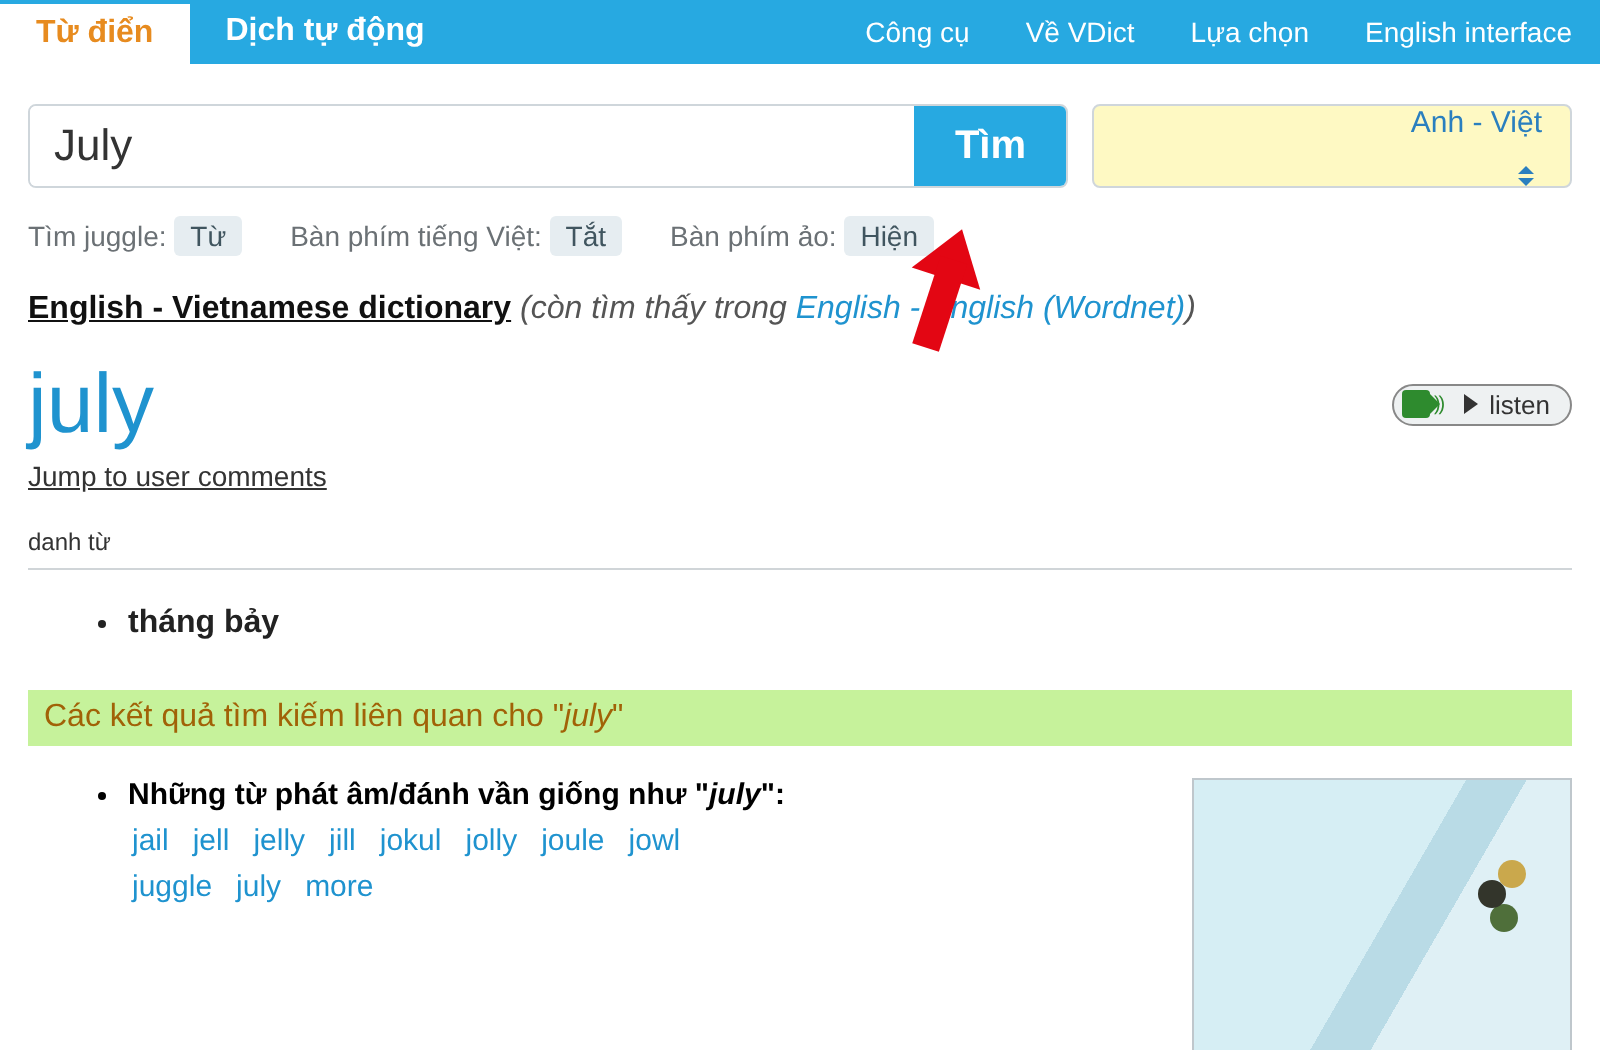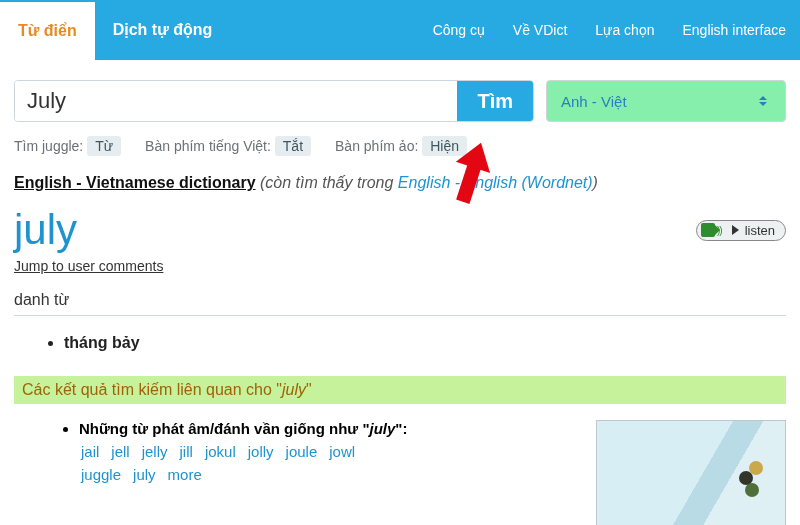--- a/index.html
+++ b/index.html
@@ -1,28 +1,28 @@
 <!DOCTYPE html>
 <html><head>
 <meta charset="utf-8">
 <style>
   * { box-sizing: border-box; margin: 0; padding: 0; }
   html, body { width: 800px; height: 525px; font-family: Arial, Helvetica, sans-serif; background: #fff; overflow: hidden; }
-  .tabbar { display:flex; align-items:stretch; background:#27a9e1; height:60px; color:#fff; font-size:16px;justify-content:center; }
+  .tabbar { display:flex; align-items:stretch; background:#27a9e1; height:32px; color:#fff; font-size:16px;justify-content:center; }
   .tab { padding:10px 18px; font-weight:bold; cursor:pointer; display:flex; align-items:center; }
   .tab.active { background:#fff; color:#e78b1f; border-top:3px solid #27a9e1; margin-top:-1px; }
   .tab.secondary { color:#fff; }
   .spacer { flex:1; }
   .navlink { padding:0 14px; font-size:14px; display:flex; align-items:center; cursor:pointer; }
 
   .searchrow { display:flex; align-items:center; padding:20px 14px 16px; gap:12px; position:relative; }
   .search-group { flex:1; display:flex; border:1px solid #cfd6db; border-radius:4px; overflow:hidden; height:42px; background:#fff; }
   .search-input { flex:1; border:none; font-size:22px; padding:4px 12px; color:#333; outline:none; }
   .search-btn { background:#27a9e1; color:#fff; border:none; font-size:20px; font-weight:bold; padding:0 20px; cursor:pointer; }
-  .lang-select { width:240px; height:42px; border:1px solid #cfd6db; border-radius:4px; display:flex; align-items:center; justify-content:space-between; padding:0 14px; color:#2a7fbf; background:#86efac; cursor:pointer; font-size:15px; }
+  .lang-select { width:240px; height:42px; border:1px solid #cfd6db; border-radius:4px; display:flex; align-items:flex-end; justify-content:space-between; padding:0 14px; color:#2a7fbf; background:#fef9c3; cursor:pointer; font-size:15px;flex-direction:column; }
   .lang-select .caret { color:#2a7fbf; border-left:4px solid transparent; border-right:4px solid transparent; }
   .lang-select .caret::before { content:""; display:block; border-bottom:4px solid #2a7fbf; border-left:4px solid transparent; border-right:4px solid transparent; margin-bottom:2px; }
   .lang-select .caret::after { content:""; display:block; border-top:4px solid #2a7fbf; border-left:4px solid transparent; border-right:4px solid transparent; }
 
   .optrow { display:flex; align-items:center; gap:24px; padding:0 14px 20px; color:#6b7175; font-size:14px; }
   .chip { background:#e6edf1; padding:2px 8px; border-radius:3px; color:#40555f; cursor:pointer; }
 
   .content { padding:0 14px; }
   .dict-line { font-size:16px; margin-bottom:14px; }
   .dict-line a { color:#1f93cf; text-decoration:none; }
@@ -33,31 +33,31 @@
   .headword { font-size:42px; color:#1f93cf; font-weight:normal; }
   .listen { display:flex; align-items:center; gap:6px; border:1px solid #888; border-radius:12px; padding:2px 10px 2px 4px; background:#eef1f2; cursor:pointer; font-size:13px; color:#333; }
   .listen .snd { display:flex; align-items:center; gap:2px; }
   .listen .sq { width:14px; height:14px; background:#2e8b2e; border-radius:2px; position:relative; }
   .listen .sq::after { content:""; position:absolute; right:-5px; top:1px; border-left:6px solid #2e8b2e; border-top:6px solid transparent; border-bottom:6px solid transparent; }
   .listen .waves { font-size:10px; color:#2e8b2e; letter-spacing:-1px; }
   .listen .play { width:0; height:0; border-left:7px solid #333; border-top:5px solid transparent; border-bottom:5px solid transparent; margin-left:4px; }
 
   .jump { font-size:14px; text-decoration:underline; color:#333; cursor:pointer; margin-top:4px; display:inline-block; }
 
-  .pos { font-size:16px; color:#333; border-bottom:1px solid #d0d5d8; padding:16px 0 6px; margin-bottom:18px; }
+  .pos { font-size:12px; color:#333; border-bottom:1px solid #d0d5d8; padding:16px 0 6px; margin-bottom:18px; }
   ul.defs { list-style:disc; padding-left:50px; margin-bottom:24px; }
   ul.defs li { font-size:16px; font-weight:bold; color:#222; }
 
   .related-head { background:#c6f29b; padding:5px 8px; font-size:16px; color:#a16207; margin-bottom:16px; }
   .related-head em { font-style:italic; }
 
   .rel-body { display:flex; gap:20px; }
   .rel-left { flex:1; }
   ul.rel { list-style:disc; padding-left:50px; }
-  ul.rel > li { font-size:15px; margin-bottom:6px;margin-left:15px; }
+  ul.rel > li { font-size:15px; margin-bottom:6px; }
   ul.rel > li > .title { font-weight:bold; }
   .wordlinks { margin-top:6px; display:flex; flex-wrap:wrap; gap:18px 12px; padding-left:2px; }
   .wordlinks span { color:#1f93cf; cursor:pointer; font-size:15px; }
 
   .sideimg { width:190px; height:200px; border:1px solid #bfc7cc; background:linear-gradient(120deg,#d6eef4 0 45%,#b9dbe6 45% 55%,#dff0f5 55% 100%); position:relative; overflow:hidden; cursor:pointer; }
   .sideimg::after { content:""; position:absolute; right:22px; top:40px; width:14px; height:14px; background:#caa84c; border-radius:50%; box-shadow: -10px 10px 0 0 #33352b, -4px 22px 0 0 #4f6f3a; }
 
   .arrow { position:absolute; left:470px; top:98px; pointer-events:none; }
   .arrow .shaft { width:14px; height:46px; background:#e30613; transform:rotate(18deg); transform-origin:top center; }
   .arrow .head { position:absolute; top:-16px; left:-11px; width:0; height:0; border-bottom:26px solid #e30613; border-left:18px solid transparent; border-right:18px solid transparent; transform:rotate(18deg); }

